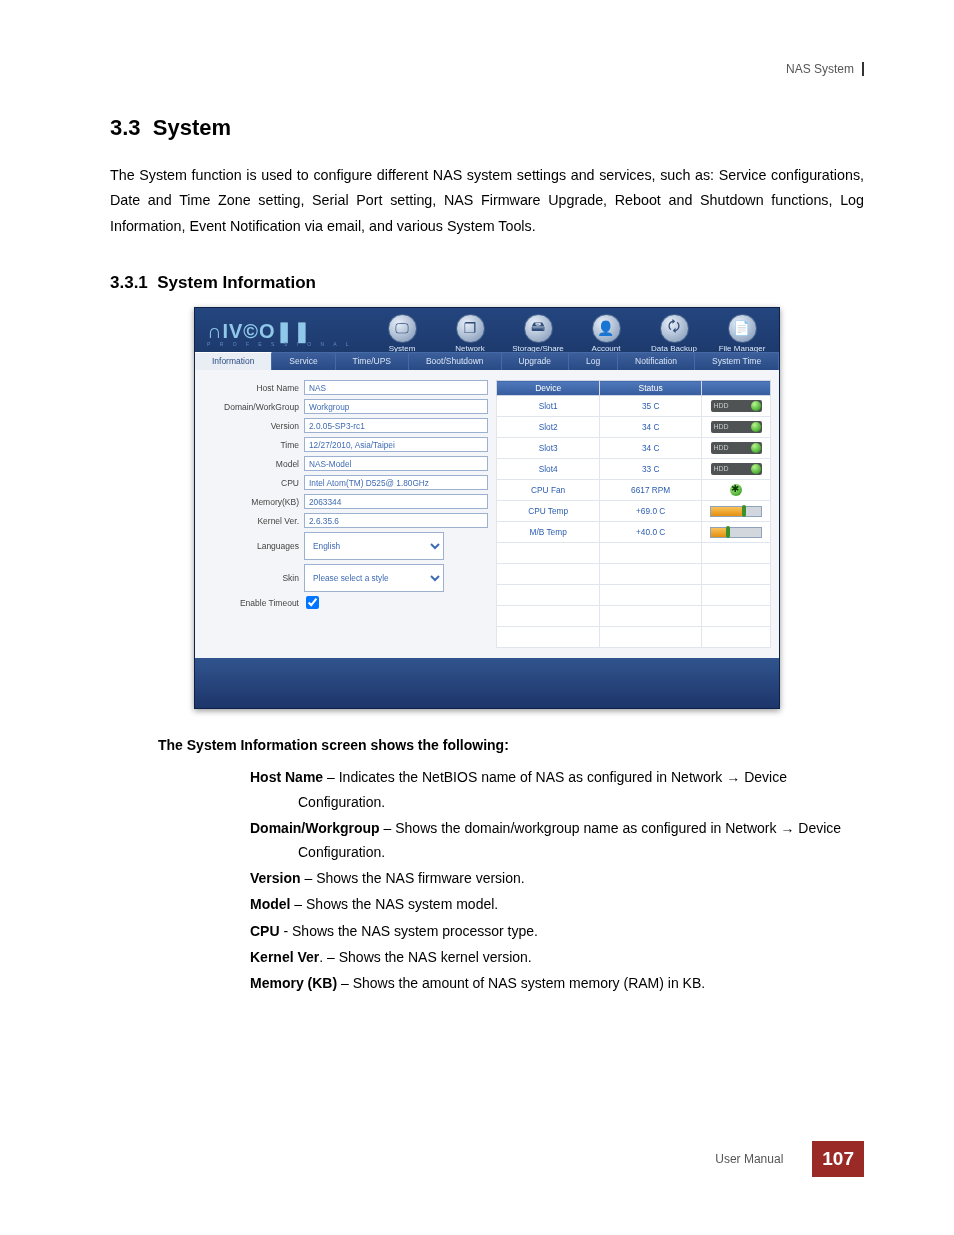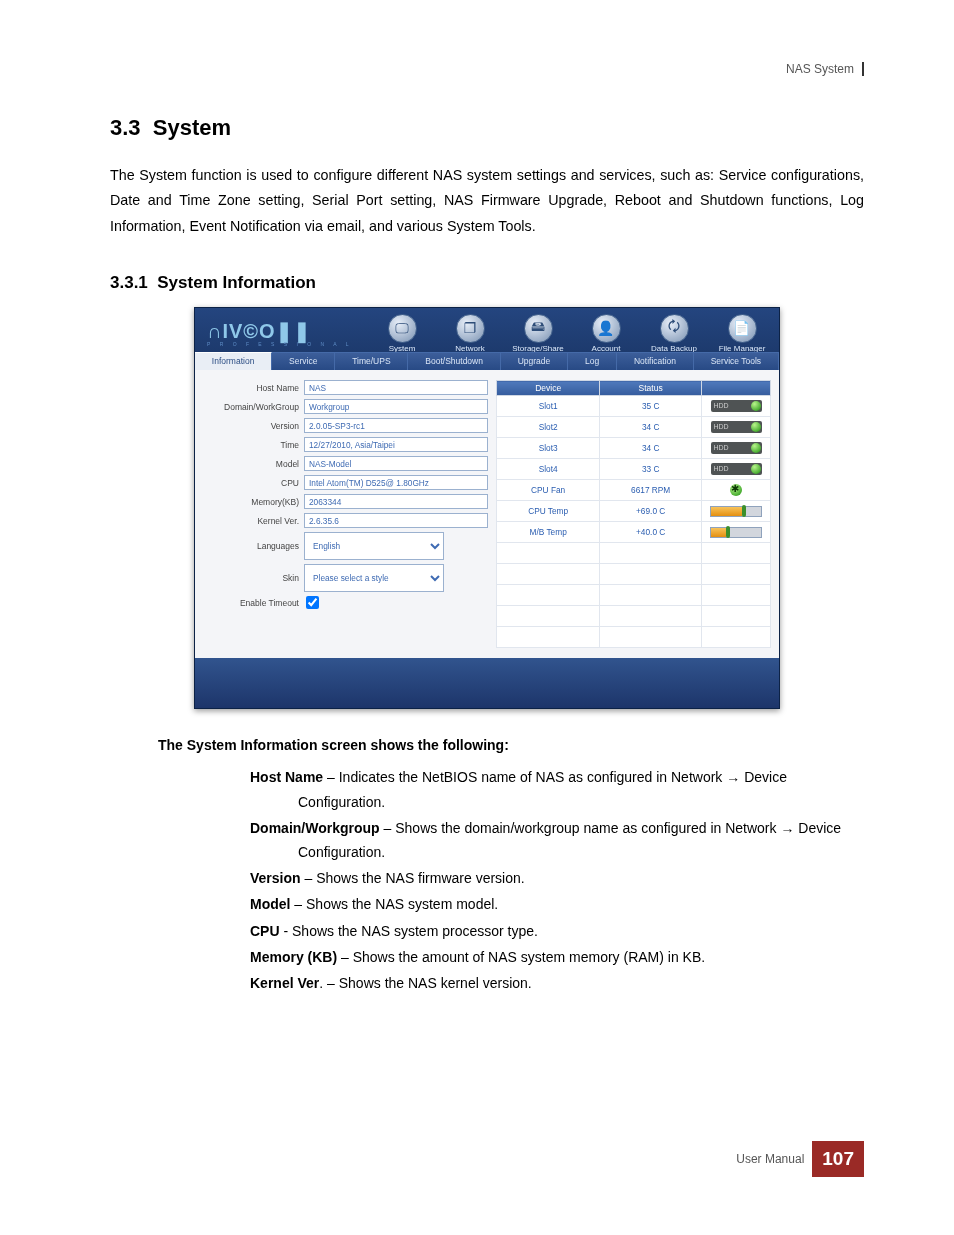--- a/index.html
+++ b/index.html
@@ -274,20 +274,21 @@
   .footer .um {
     font-size:12px;
     color:#555;
   }
   .footer .pnum {
     background:#9a2a26;
     color:#fff;
     padding:7px 10px;
     font-size:19px;
     font-weight:bold;
+    margin-left:21px;
   }
 </style>
 </head>
 <body>
 
 <div class="page">
   <div class="header-right">NAS System</div>
 
   <h2 class="section-title">
     <span>3.3</span>&nbsp;&nbsp;<span>System</span>
@@ -334,21 +335,21 @@
     </div>
 
     <div class="tabs-row" id="tabsrow">
         <div class="tab active">Information</div>
         <div class="tab">Service</div>
         <div class="tab">Time/UPS</div>
         <div class="tab">Boot/Shutdown</div>
         <div class="tab">Upgrade</div>
         <div class="tab">Log</div>
         <div class="tab">Notification</div>
-        <div class="tab">Service Tools</div>
+        <div class="tab">System Time</div>
       </div>
 
     <div class="panels">
       <div class="left-panel">
         <div class="form-row">
             <label>Host Name</label>
             <div class="val">NAS</div>
           </div>
         <div class="form-row">
             <label>Domain/WorkGroup</label>
@@ -469,21 +470,21 @@
     <div style="height:50px;background:linear-gradient(#31548e,#1d356a);"></div>
   </div>
 
   <div class="desc-head">The System Information screen shows the following:</div>
   <ul class="desc-list" id="desclist">
       <li><b>Host Name</b> – <span>Indicates the NetBIOS name of NAS as configured in Network → Device Configuration.</span></li>
       <li><b>Domain/Workgroup</b> – <span>Shows the domain/workgroup name as configured in Network → Device Configuration.</span></li>
       <li><b>Version</b> – <span>Shows the NAS firmware version.</span></li>
       <li><b>Model</b> – <span>Shows the NAS system model.</span></li>
       <li><b>CPU</b> - <span>Shows the NAS system processor type.</span></li>
+      <li><b>Kernel Ver</b>. – <span>Shows the NAS kernel version.</span></li>
       <li><b>Memory (KB)</b> – <span>Shows the amount of NAS system memory (RAM) in KB.</span></li>
-      <li><b>Kernel Ver</b>. – <span>Shows the NAS kernel version.</span></li>
     </ul>
 
   <div class="footer">
     <span class="um">User Manual</span>
     <span class="pnum">107</span>
   </div>
 </div>
 
 </body></html>

